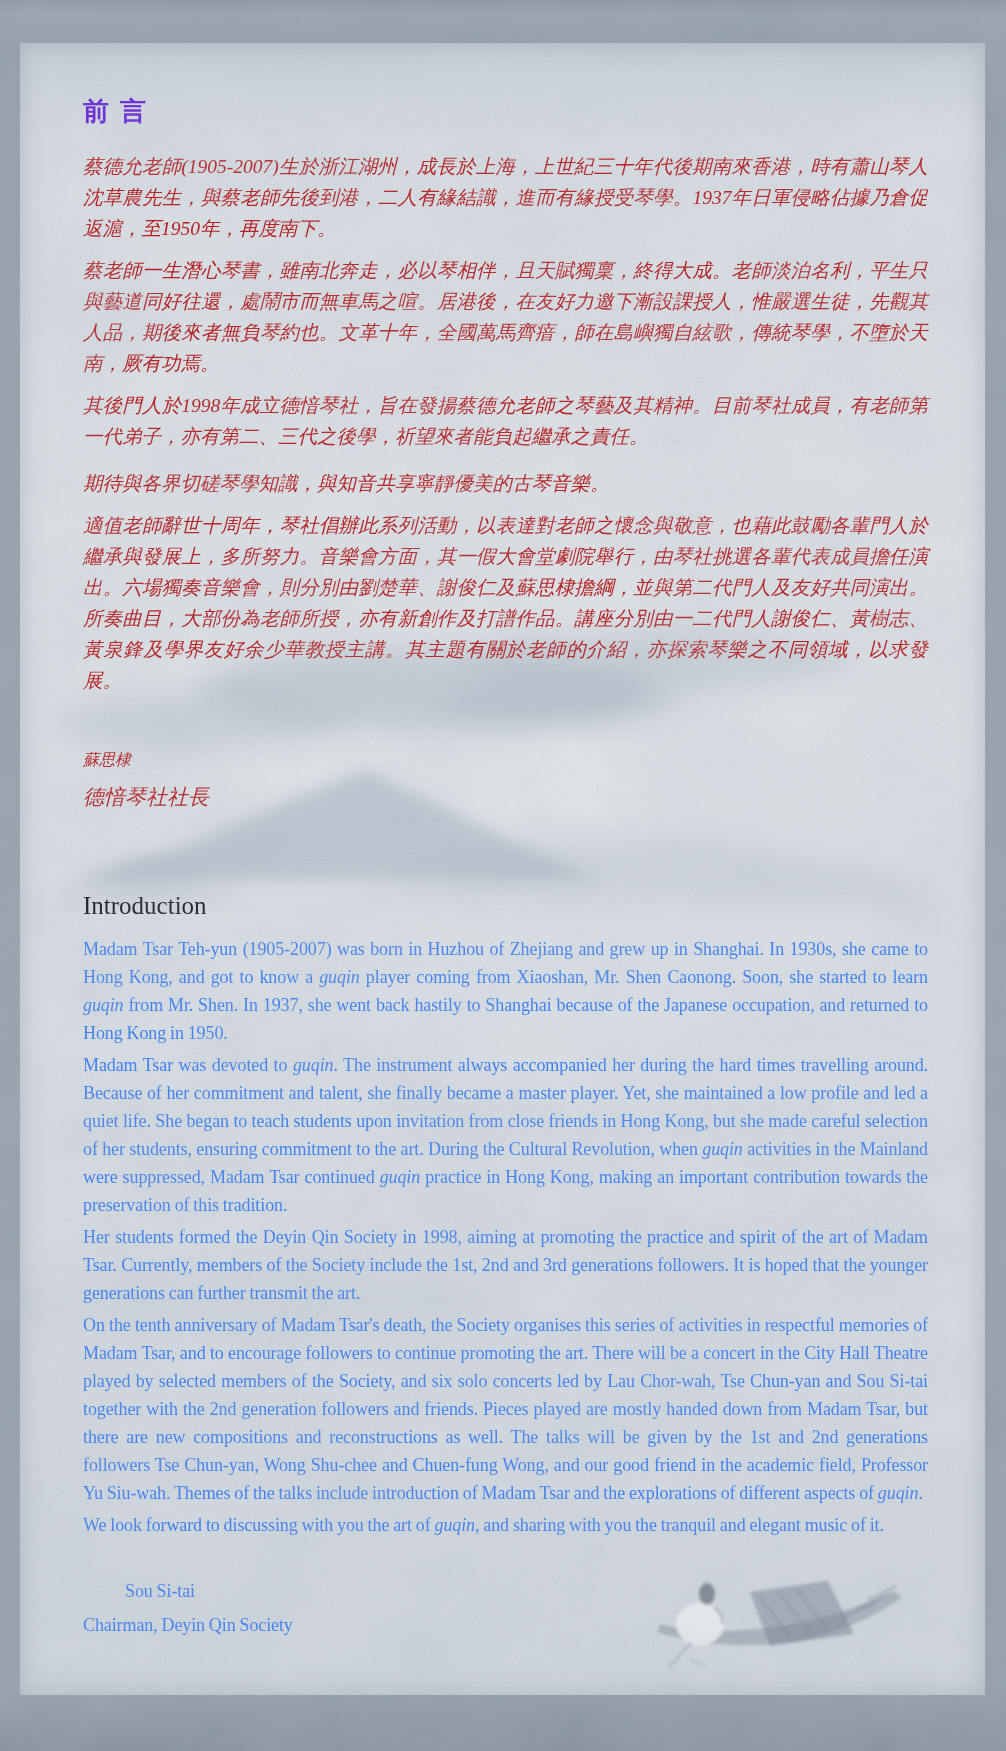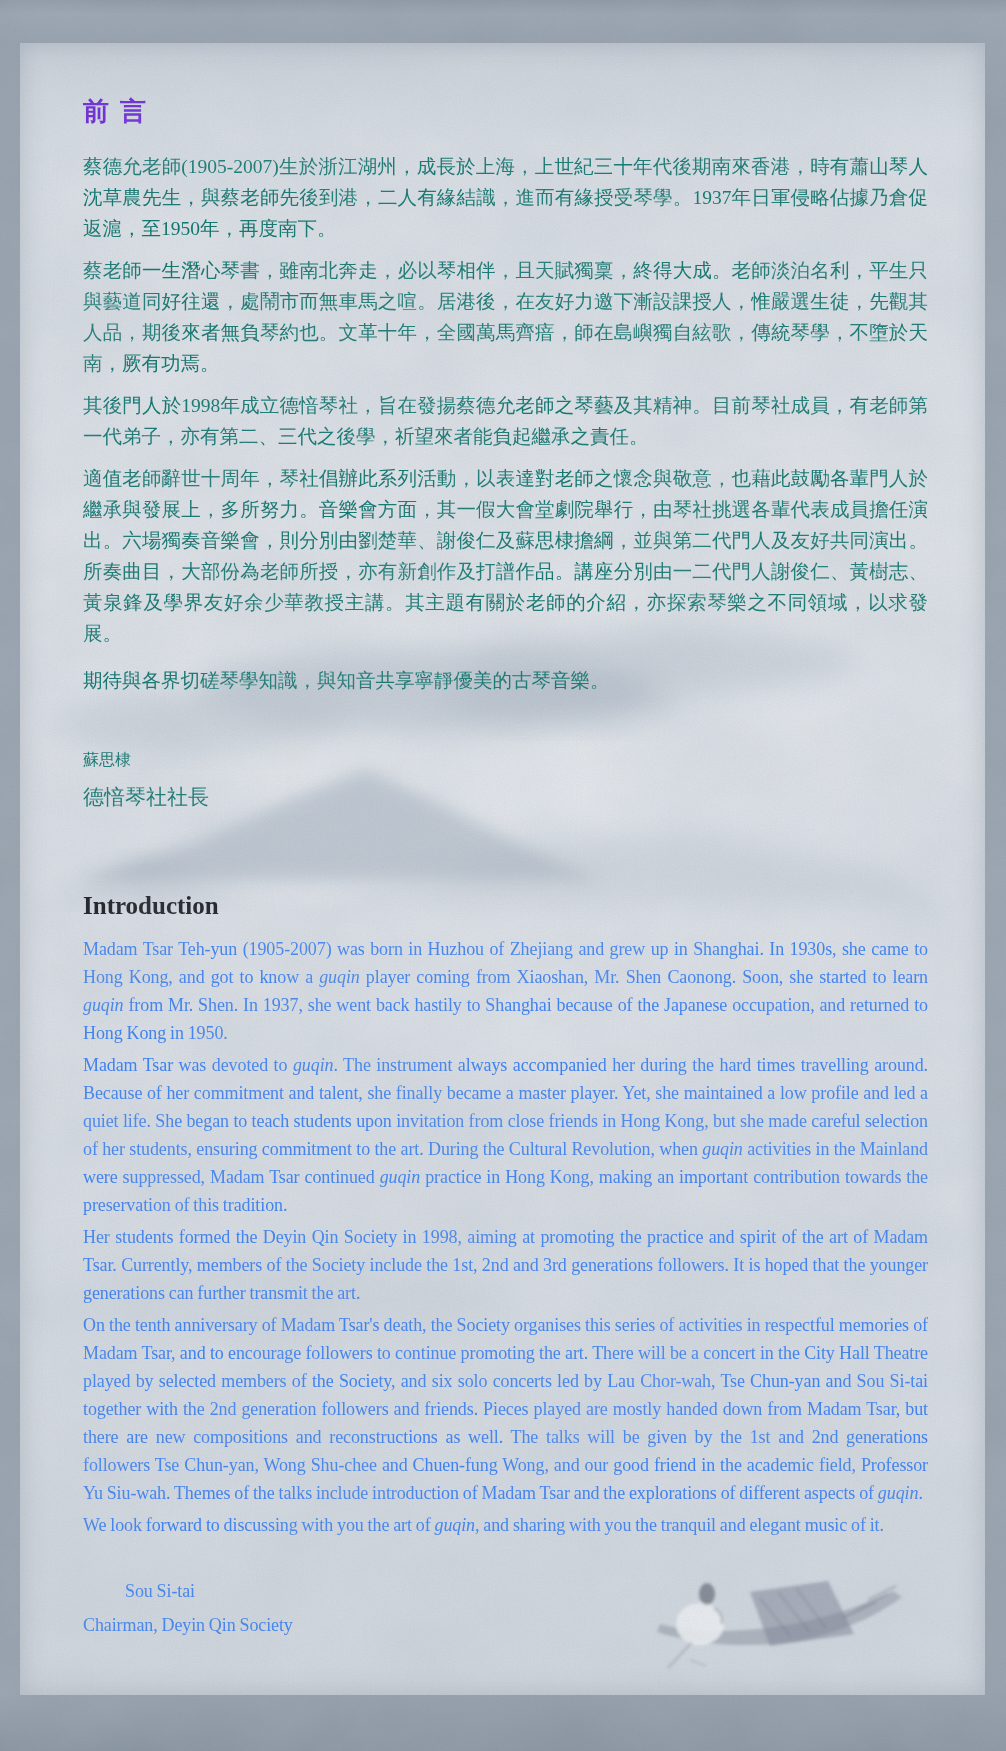--- a/index.html
+++ b/index.html
@@ -19,28 +19,28 @@
   .bg-art{position:absolute;left:0;top:0;width:1006px;height:1751px;z-index:2;pointer-events:none;}
   .grain{position:absolute;left:0;top:0;width:1006px;height:1751px;z-index:5;pointer-events:none;}
   .content{position:absolute;left:83px;top:43px;width:845px;z-index:3;color:#1d1f25;}
   .zh-heading{
     font-size:26px;font-weight:600;letter-spacing:11px;line-height:38px;
     margin:50px 0 0 0;color:#6d28d9;
   }
   p{margin:0;}
   .zh{
     font-size:19.5px;line-height:31px;text-align:justify;text-align-last:left;
-    margin-top:11px;color:#0f766e;
+    margin-top:11px;color:#b91c1c;font-style:italic;
   }
   .zh.first{margin-top:20px;}
   .zh.last-para{margin-top:16px;}
   .zh.sig-name{margin-top:48px;font-size:16px;}
   .zh.sig-title{margin-top:7px;font-size:21px;}
   .en-heading{
-    font-size:25px;font-weight:bold;line-height:34px;margin:76px 0 0 0;color:#191b20;
+    font-size:25px;font-weight:normal;line-height:34px;margin:76px 0 0 0;color:#191b20;
   }
   .en{
     font-size:18px;line-height:28px;text-align:justify;text-align-last:left;
     letter-spacing:-0.1px;word-spacing:-0.5px;margin-top:4px;color:#3b82f6;
   }
   .en.first{margin-top:12px;}
   .en em{font-style:italic;}
   .en.sig-name{margin-top:38px;text-align:center;margin-left:42px;}
   .en.sig-title{margin-top:6px;text-align:right;}
 </style>
@@ -89,22 +89,22 @@
     <path d="M692,1642 L668,1668" stroke="#8b93a0" stroke-width="2.5" opacity="0.45"></path>
     <path d="M690,1660 L706,1666" stroke="#98a0ab" stroke-width="2" opacity="0.4"></path>
   </g>
 </svg>
 
 <div class="content">
   <h1 class="zh-heading">前言</h1>
   <p class="zh first">蔡德允老師(1905-2007)生於浙江湖州，成長於上海，上世紀三十年代後期南來香港，時有蕭山琴人沈草農先生，與蔡老師先後到港，二人有緣結識，進而有緣授受琴學。1937年日軍侵略佔據乃倉促返滬，至1950年，再度南下。</p>
   <p class="zh">蔡老師一生潛心琴書，雖南北奔走，必以琴相伴，且天賦獨稟，終得大成。老師淡泊名利，平生只與藝道同好往還，處鬧市而無車馬之喧。居港後，在友好力邀下漸設課授人，惟嚴選生徒，先觀其人品，期後來者無負琴約也。文革十年，全國萬馬齊瘖，師在島嶼獨自絃歌，傳統琴學，不墮於天南，厥有功焉。</p>
   <p class="zh">其後門人於1998年成立德愔琴社，旨在發揚蔡德允老師之琴藝及其精神。目前琴社成員，有老師第一代弟子，亦有第二、三代之後學，祈望來者能負起繼承之責任。</p>
+  <p class="zh last-para">期待與各界切磋琴學知識，與知音共享寧靜優美的古琴音樂。</p>
   <p class="zh">適值老師辭世十周年，琴社倡辦此系列活動，以表達對老師之懷念與敬意，也藉此鼓勵各輩門人於繼承與發展上，多所努力。音樂會方面，其一假大會堂劇院舉行，由琴社挑選各輩代表成員擔任演出。六場獨奏音樂會，則分別由劉楚華、謝俊仁及蘇思棣擔綱，並與第二代門人及友好共同演出。所奏曲目，大部份為老師所授，亦有新創作及打譜作品。講座分別由一二代門人謝俊仁、黃樹志、黃泉鋒及學界友好余少華教授主講。其主題有關於老師的介紹，亦探索琴樂之不同領域，以求發展。</p>
-  <p class="zh last-para">期待與各界切磋琴學知識，與知音共享寧靜優美的古琴音樂。</p>
   <p class="zh sig-name">蘇思棣</p>
   <p class="zh sig-title">德愔琴社社長</p>
 
   <h2 class="en-heading">Introduction</h2>
   <p class="en first"><span>Madam Tsar Teh-yun (1905-2007) was born in Huzhou of Zhejiang and grew up in Shanghai. In 1930s, she came to Hong Kong, and got to know a </span><em>guqin</em><span> player coming from Xiaoshan, Mr. Shen Caonong.  Soon, she started to learn </span><em>guqin</em><span> from Mr. Shen. In 1937, she went back hastily to Shanghai because of the Japanese occupation, and returned to Hong Kong in 1950.</span></p>
   <p class="en"><span>Madam Tsar was devoted to </span><em>guqin</em><span>.  The instrument always accompanied her during the hard times travelling around.  Because of her commitment and talent, she finally became a master player.  Yet, she maintained a low profile and led a quiet life.  She began to teach students upon invitation from close friends in Hong Kong, but she made careful selection of her students, ensuring commitment to the art.  During the Cultural Revolution, when </span><em>guqin</em><span> activities in the Mainland were suppressed, Madam Tsar continued </span><em>guqin</em><span> practice in Hong Kong, making an important contribution towards the preservation of this tradition.</span></p>
   <p class="en"><span>Her students formed the Deyin Qin Society in 1998, aiming at promoting the practice and spirit of the art of Madam Tsar.  Currently, members of the Society include the 1st, 2nd and 3rd generations followers.  It is hoped that the younger generations can further transmit the art.</span></p>
   <p class="en"><span>On the tenth anniversary of Madam Tsar's death, the Society organises this series of activities in respectful memories of Madam Tsar, and to encourage followers to continue promoting the art.  There will be a concert in the City Hall Theatre played by selected members of the Society, and six solo concerts led by Lau Chor-wah, Tse Chun-yan and Sou Si-tai together with the 2nd generation followers and friends.  Pieces played are mostly handed down from Madam Tsar, but there are new compositions and reconstructions as well.  The talks will be given by the 1st and 2nd generations followers Tse Chun-yan, Wong Shu-chee and Chuen-fung Wong, and our good friend in the academic field, Professor Yu Siu-wah.  Themes of the talks include introduction of Madam Tsar and the explorations of different aspects of </span><em>guqin</em><span>.</span></p>
   <p class="en"><span>We look forward to discussing with you the art of </span><em>guqin</em><span>, and sharing with you the tranquil and elegant music of it.</span></p>
   <p class="en sig-name">Sou Si-tai</p>

